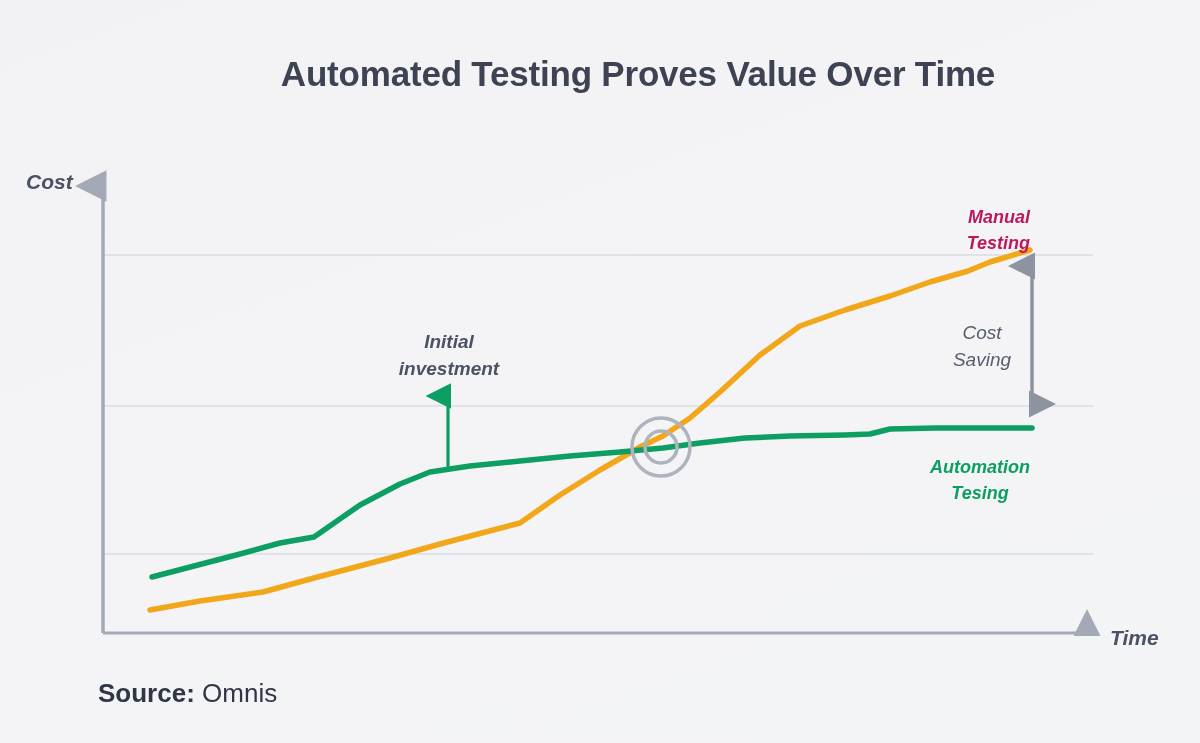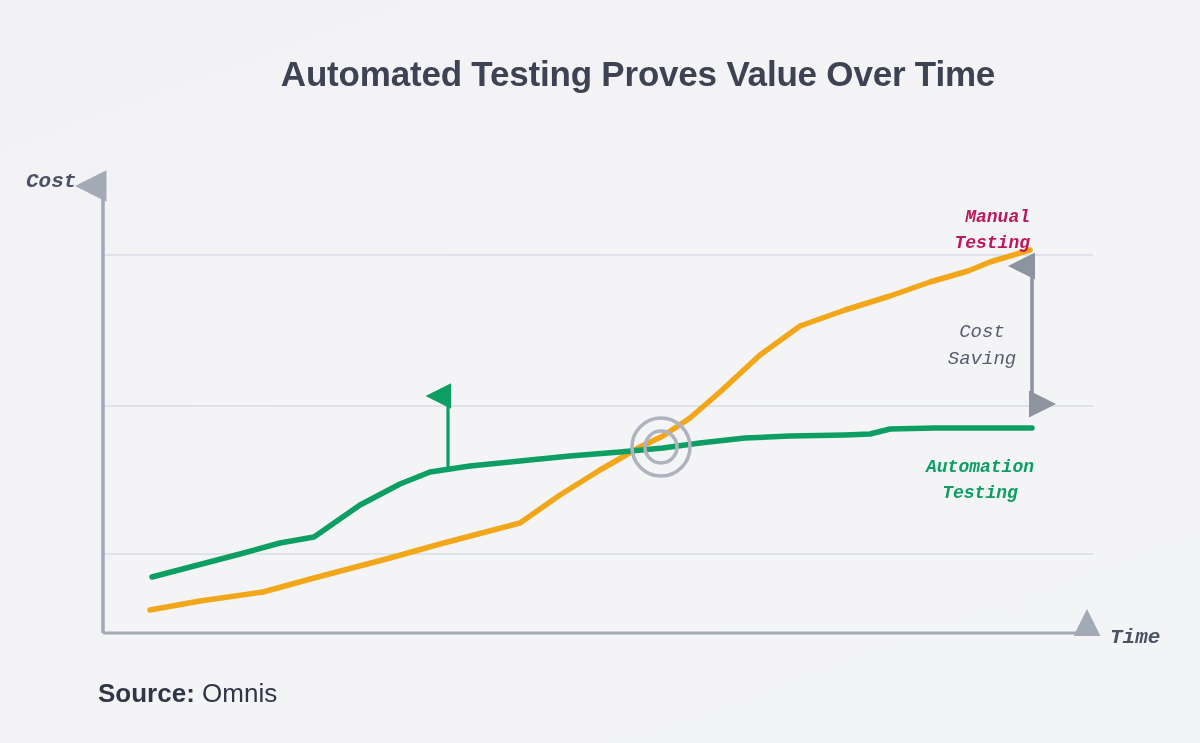--- a/index.html
+++ b/index.html
@@ -32,21 +32,21 @@
     letter-spacing: -0.2px;
     margin-left: 38px;
   }
   svg.plot {
     position: absolute;
     top: 0;
     left: 0;
   }
   .lbl {
     position: absolute;
-    font-family: Liberation Mono, monospace;
+    font-family: Liberation Sans, sans-serif;
     font-style: italic;
     white-space: pre;
   }
   .axis-label {
     font-size: 21px;
     font-weight: bold;
     color: #4b5263;
   }
   #cost-label { left: 26px; top: 170px; }
   #time-label { left: 1110px; top: 626px; }
@@ -132,24 +132,26 @@
   </svg>
 
   <div class="lbl axis-label" id="cost-label">Cost</div>
 
   <div class="lbl axis-label" id="time-label">Time</div>
 
   <div class="lbl" id="manual-label" style="white-space: pre;">Manual
 Testing</div>
 
   <div class="lbl" id="automation-label" style="white-space: pre;">Automation
-Testing</div>
+Tesing</div>
 
   <div class="lbl" id="cost-saving-label" style="white-space: pre;">Cost
 Saving</div>
 
+  <div class="lbl" id="initial-investment-label" style="white-space: pre;">Initial
+investment</div>
 
   <div class="source">
     <b>Source:</b>
     <span class="src-val">Omnis</span>
   </div>
 
 </div>
 
 </body></html>

